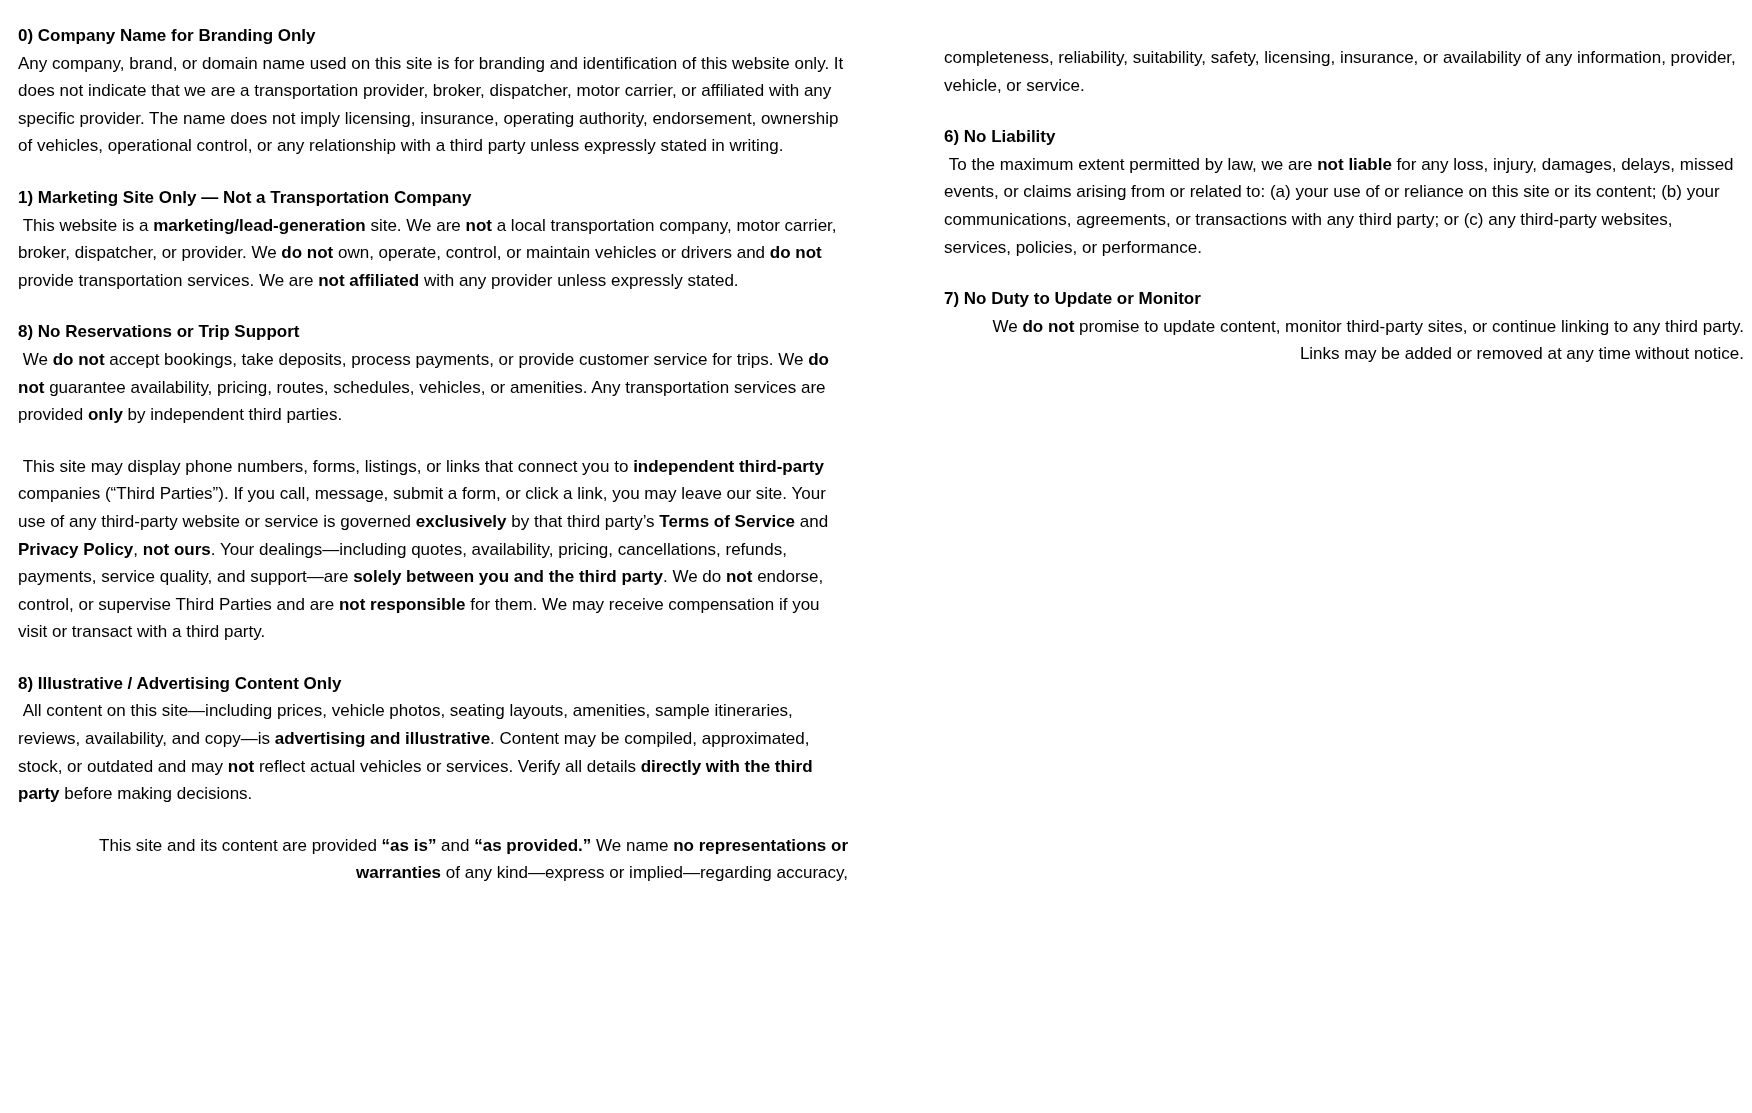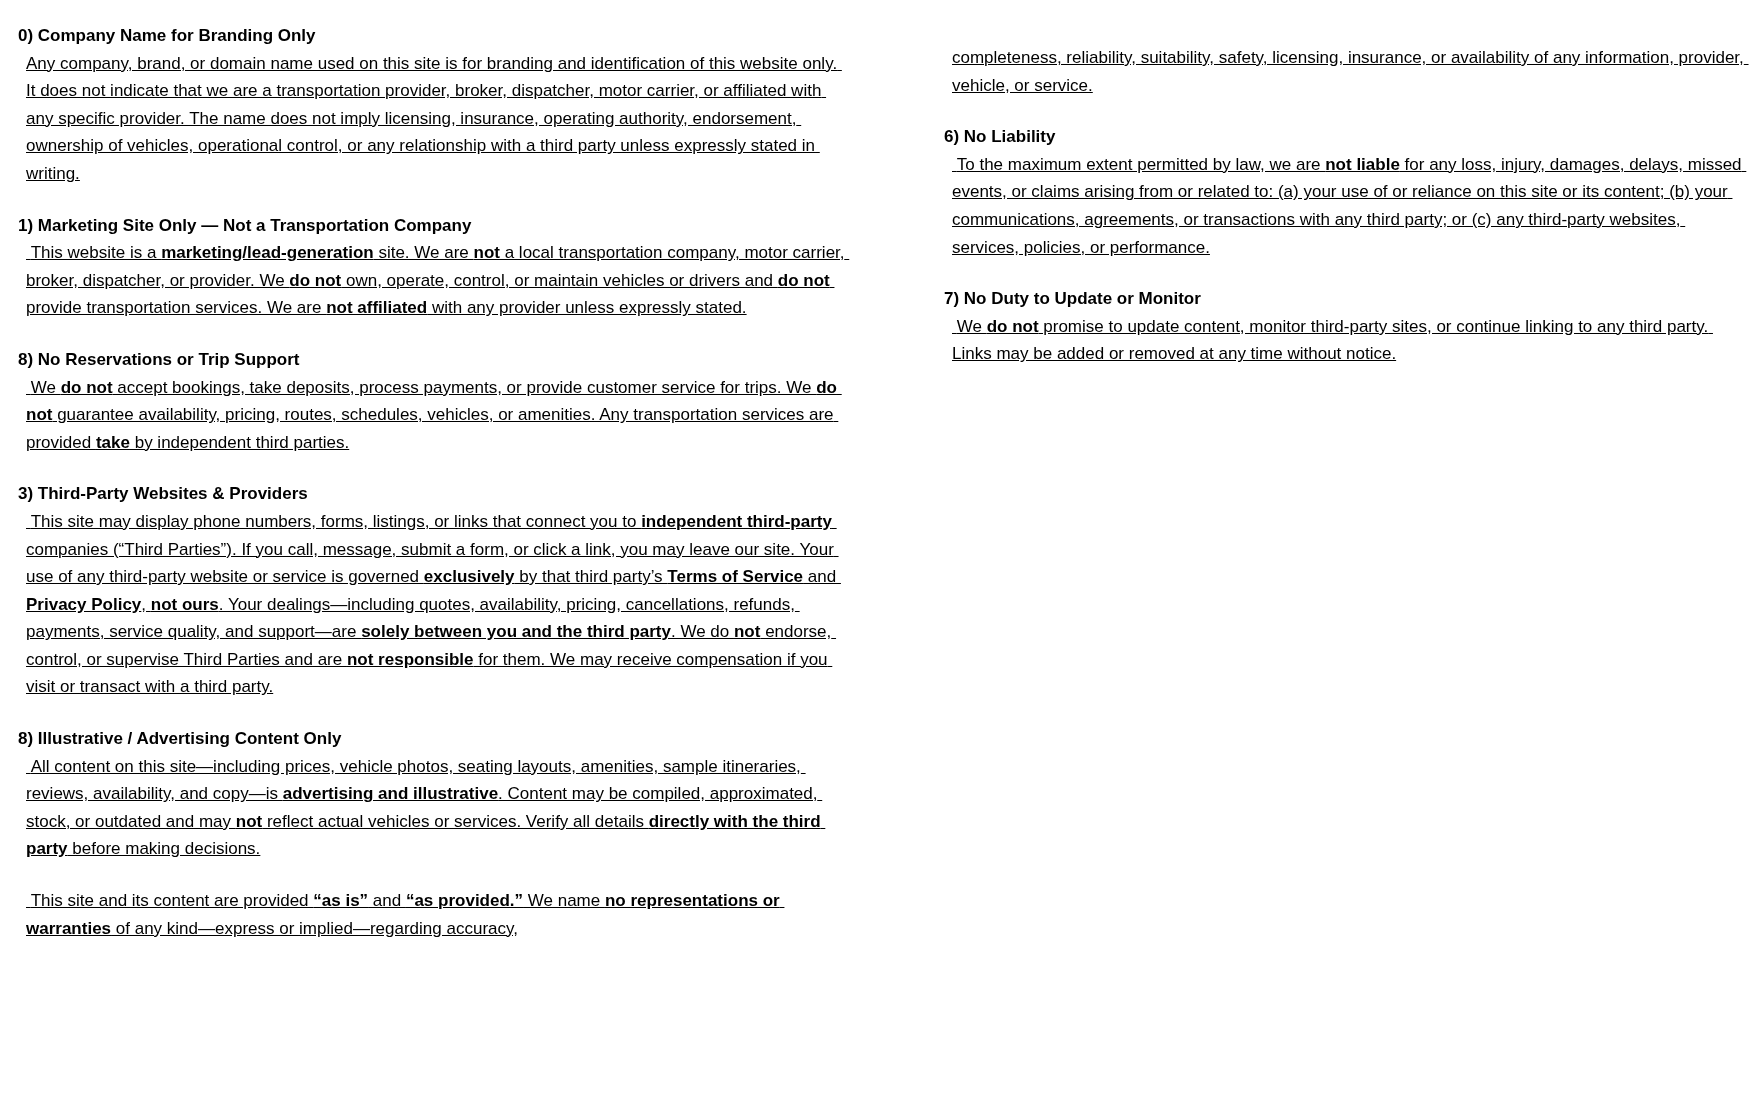--- a/index.html
+++ b/index.html
@@ -36,44 +36,43 @@
     padding-top: 22px;
   }
   .heading {
     margin: 0;
     font-size: 17px;
     font-weight: 700;
     line-height: 27.6px;
     white-space: pre-wrap;
   }
   .paragraph {
-    margin: 0 0 24px 8px;
+    margin: 0 0 24px 0;
     font-weight: 400;
     white-space: pre-wrap;
-    text-decoration: underline;
   }
   .paragraph:last-child {
     margin-bottom: 0;
+    text-align: right;
   }
   .paragraph b, .heading b {
     font-weight: 700;
   }
 </style>
 </head>
 <body style="background: rgb(255, 255, 255); color: rgb(0, 0, 0);">
 
 <div class="page">
   <div class="column left">
       <h3 class="heading"><b>0) Company Name for Branding Only</b></h3>
       <p class="paragraph"><span>Any company, brand, or domain name used on this site is for branding and identification of this website only. It does not indicate that we are a transportation provider, broker, dispatcher, motor carrier, or affiliated with any specific provider. The name does not imply licensing, insurance, operating authority, endorsement, ownership of vehicles, operational control, or any relationship with a third party unless expressly stated in writing.</span></p>
       <h3 class="heading"><b>1) Marketing Site Only — Not a Transportation Company</b></h3>
       <p class="paragraph"><span> This website is a </span><b>marketing/lead-generation</b><span> site. We are </span><b>not</b><span> a local transportation company, motor carrier, broker, dispatcher, or provider. We </span><b>do not</b><span> own, operate, control, or maintain vehicles or drivers and </span><b>do not</b><span> provide transportation services. We are </span><b>not affiliated</b><span> with any provider unless expressly stated.</span></p>
       <h3 class="heading"><b>8) No Reservations or Trip Support</b></h3>
-      <p class="paragraph"><span> We </span><b>do not</b><span> accept bookings, take deposits, process payments, or provide customer service for trips. We </span><b>do not</b><span> guarantee availability, pricing, routes, schedules, vehicles, or amenities. Any transportation services are provided </span><b>take</b><span> by independent third parties.</span></p>
-      <h3 class="heading"><b>3) Third-Party Websites &amp; Providers</b></h3>
+      <p class="paragraph"><span> We </span><b>do not</b><span> accept bookings, take deposits, process payments, or provide customer service for trips. We </span><b>do not</b><span> guarantee availability, pricing, routes, schedules, vehicles, or amenities. Any transportation services are provided </span><b>only</b><span> by independent third parties.</span></p>
       <p class="paragraph"><span> This site may display phone numbers, forms, listings, or links that connect you to </span><b>independent third-party</b><span> companies (“Third Parties”). If you call, message, submit a form, or click a link, you may leave our site. Your use of any third-party website or service is governed </span><b>exclusively</b><span> by that third party’s </span><b>Terms of Service</b><span> and </span><b>Privacy Policy</b><span>, </span><b>not ours</b><span>. Your dealings—including quotes, availability, pricing, cancellations, refunds, payments, service quality, and support—are </span><b>solely between you and the third party</b><span>. We do </span><b>not</b><span> endorse, control, or supervise Third Parties and are </span><b>not responsible</b><span> for them. We may receive compensation if you visit or transact with a third party.</span></p>
       <h3 class="heading"><b>8) Illustrative / Advertising Content Only</b></h3>
       <p class="paragraph"><span> All content on this site—including prices, vehicle photos, seating layouts, amenities, sample itineraries, reviews, availability, and copy—is </span><b>advertising and illustrative</b><span>. Content may be compiled, approximated, stock, or outdated and may </span><b>not</b><span> reflect actual vehicles or services. Verify all details </span><b>directly with the third party</b><span> before making decisions.</span></p>
       <p class="paragraph"><span> This site and its content are provided </span><b>“as is”</b><span> and </span><b>“as provided.”</b><span> We name </span><b>no representations or warranties</b><span> of any kind—express or implied—regarding accuracy,</span></p>
     </div>
   <div class="column right">
       <p class="paragraph"><span>completeness, reliability, suitability, safety, licensing, insurance, or availability of any information, provider, vehicle, or service.</span></p>
       <h3 class="heading"><b>6) No Liability</b></h3>
       <p class="paragraph"><span> To the maximum extent permitted by law, we are </span><b>not liable</b><span> for any loss, injury, damages, delays, missed events, or claims arising from or related to: (a) your use of or reliance on this site or its content; (b) your communications, agreements, or transactions with any third party; or (c) any third-party websites, services, policies, or performance.</span></p>
       <h3 class="heading"><b>7) No Duty to Update or Monitor</b></h3>

